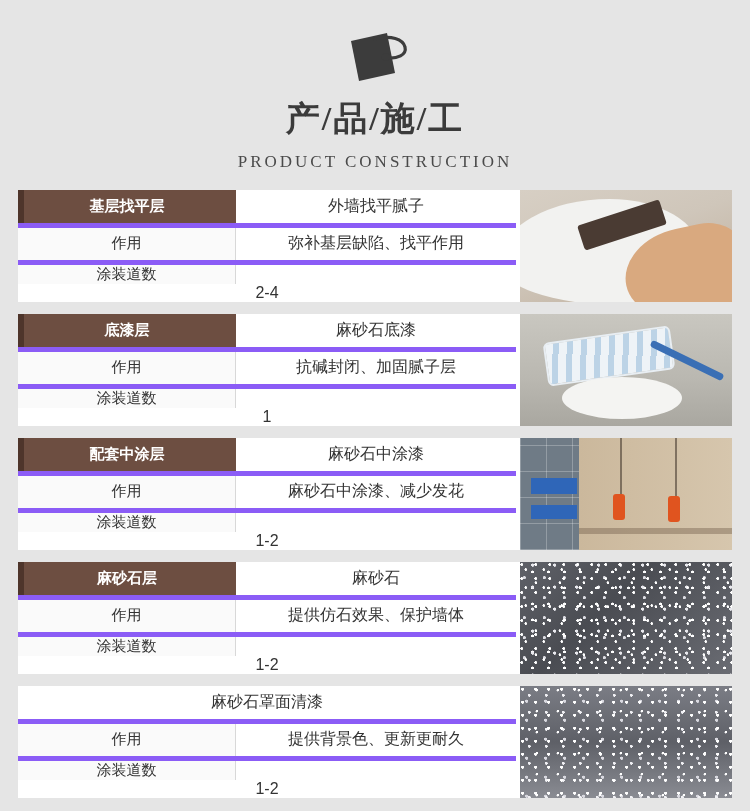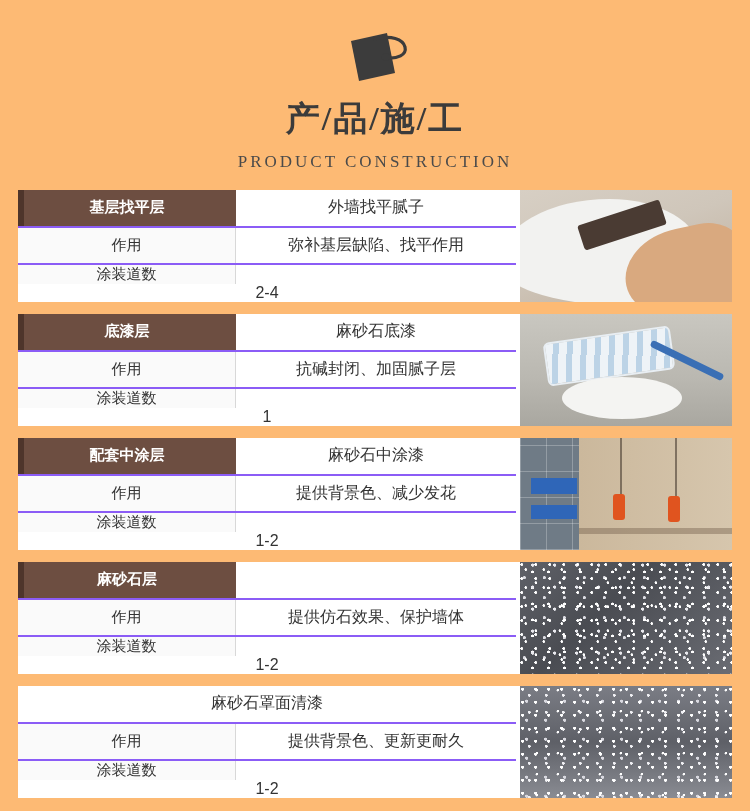--- a/index.html
+++ b/index.html
@@ -6,21 +6,21 @@
   html, body {
     width: 750px;
     height: 811px;
     background: #ffffff;
     font-family: "Liberation Sans", sans-serif;
   }
   .page {
     position: relative;
     width: 750px;
     height: 811px;
-    background: #fdba74;
+    background: #e5e5e5;
     overflow: hidden;
   }
 
   
   .header {
     padding-top: 22px;
     text-align: center;
   }
   .logo-wrap {
     display: flex;
@@ -60,21 +60,21 @@
 
   .rows {
     flex: 1 1 auto;
     display: flex;
     flex-direction: column;
   }
   .row {
     flex: 1 1 0;
     display: flex;
     align-items: stretch;
-    border-bottom: 2px solid #8b5cf6;
+    border-bottom: 5px solid #8b5cf6;
   }
   .row:last-child { border-bottom: none; flex-direction: column; }
 
   .cell-label {
     width: 218px;
     display: flex;
     align-items: center;
     justify-content: center;
     font-size: 15px;
     color: #333;
@@ -277,21 +277,21 @@
     </div>
 
     <div class="block">
       <div class="rows">
         <div class="row row-head">
           <div class="cell-label">配套中涂层</div>
           <div class="cell-value">麻砂石中涂漆</div>
         </div>
         <div class="row">
           <div class="cell-label">作用</div>
-          <div class="cell-value">提供背景色、减少发花</div>
+          <div class="cell-value">麻砂石中涂漆、减少发花</div>
         </div>
         <div class="row">
           <div class="cell-label">涂装道数</div>
           <div class="cell-value">1-2</div>
         </div>
       </div>
       <div class="thumb th3">
         <div class="grid"></div>
           <div class="band"></div>
           <div class="band2"></div>
@@ -300,20 +300,21 @@
         <div class="worker w1"></div>
           <div class="worker w2"></div>
         <div class="ledge"></div>
       </div>
     </div>
 
     <div class="block">
       <div class="rows">
         <div class="row row-head">
           <div class="cell-label">麻砂石层</div>
+          <div class="cell-value">麻砂石</div>
         </div>
         <div class="row">
           <div class="cell-label">作用</div>
           <div class="cell-value">提供仿石效果、保护墙体</div>
         </div>
         <div class="row">
           <div class="cell-label">涂装道数</div>
           <div class="cell-value">1-2</div>
         </div>
       </div>

